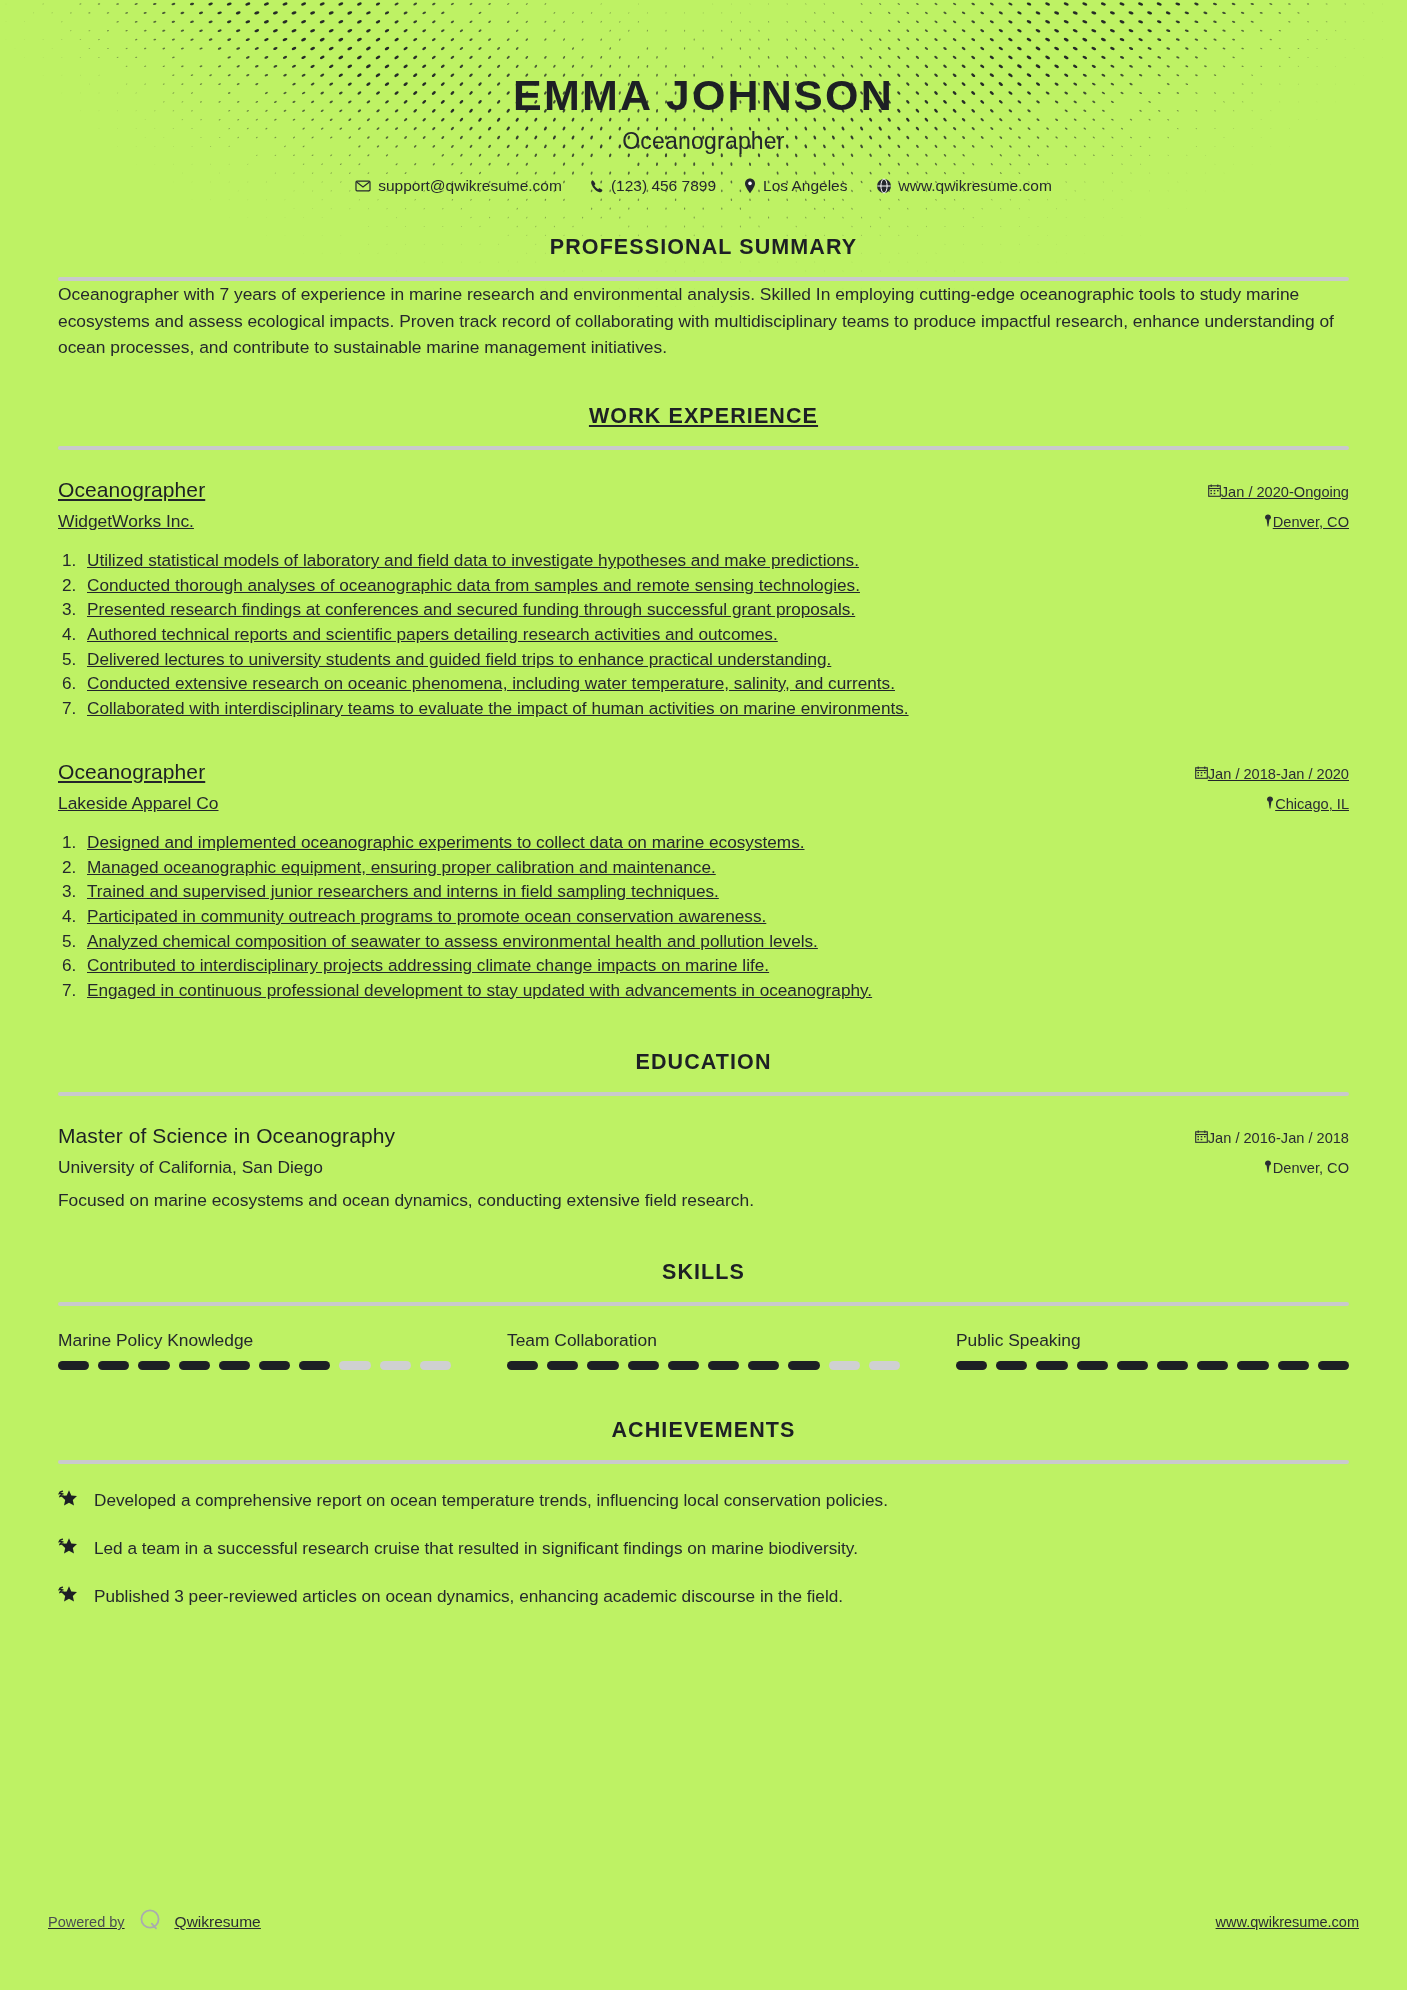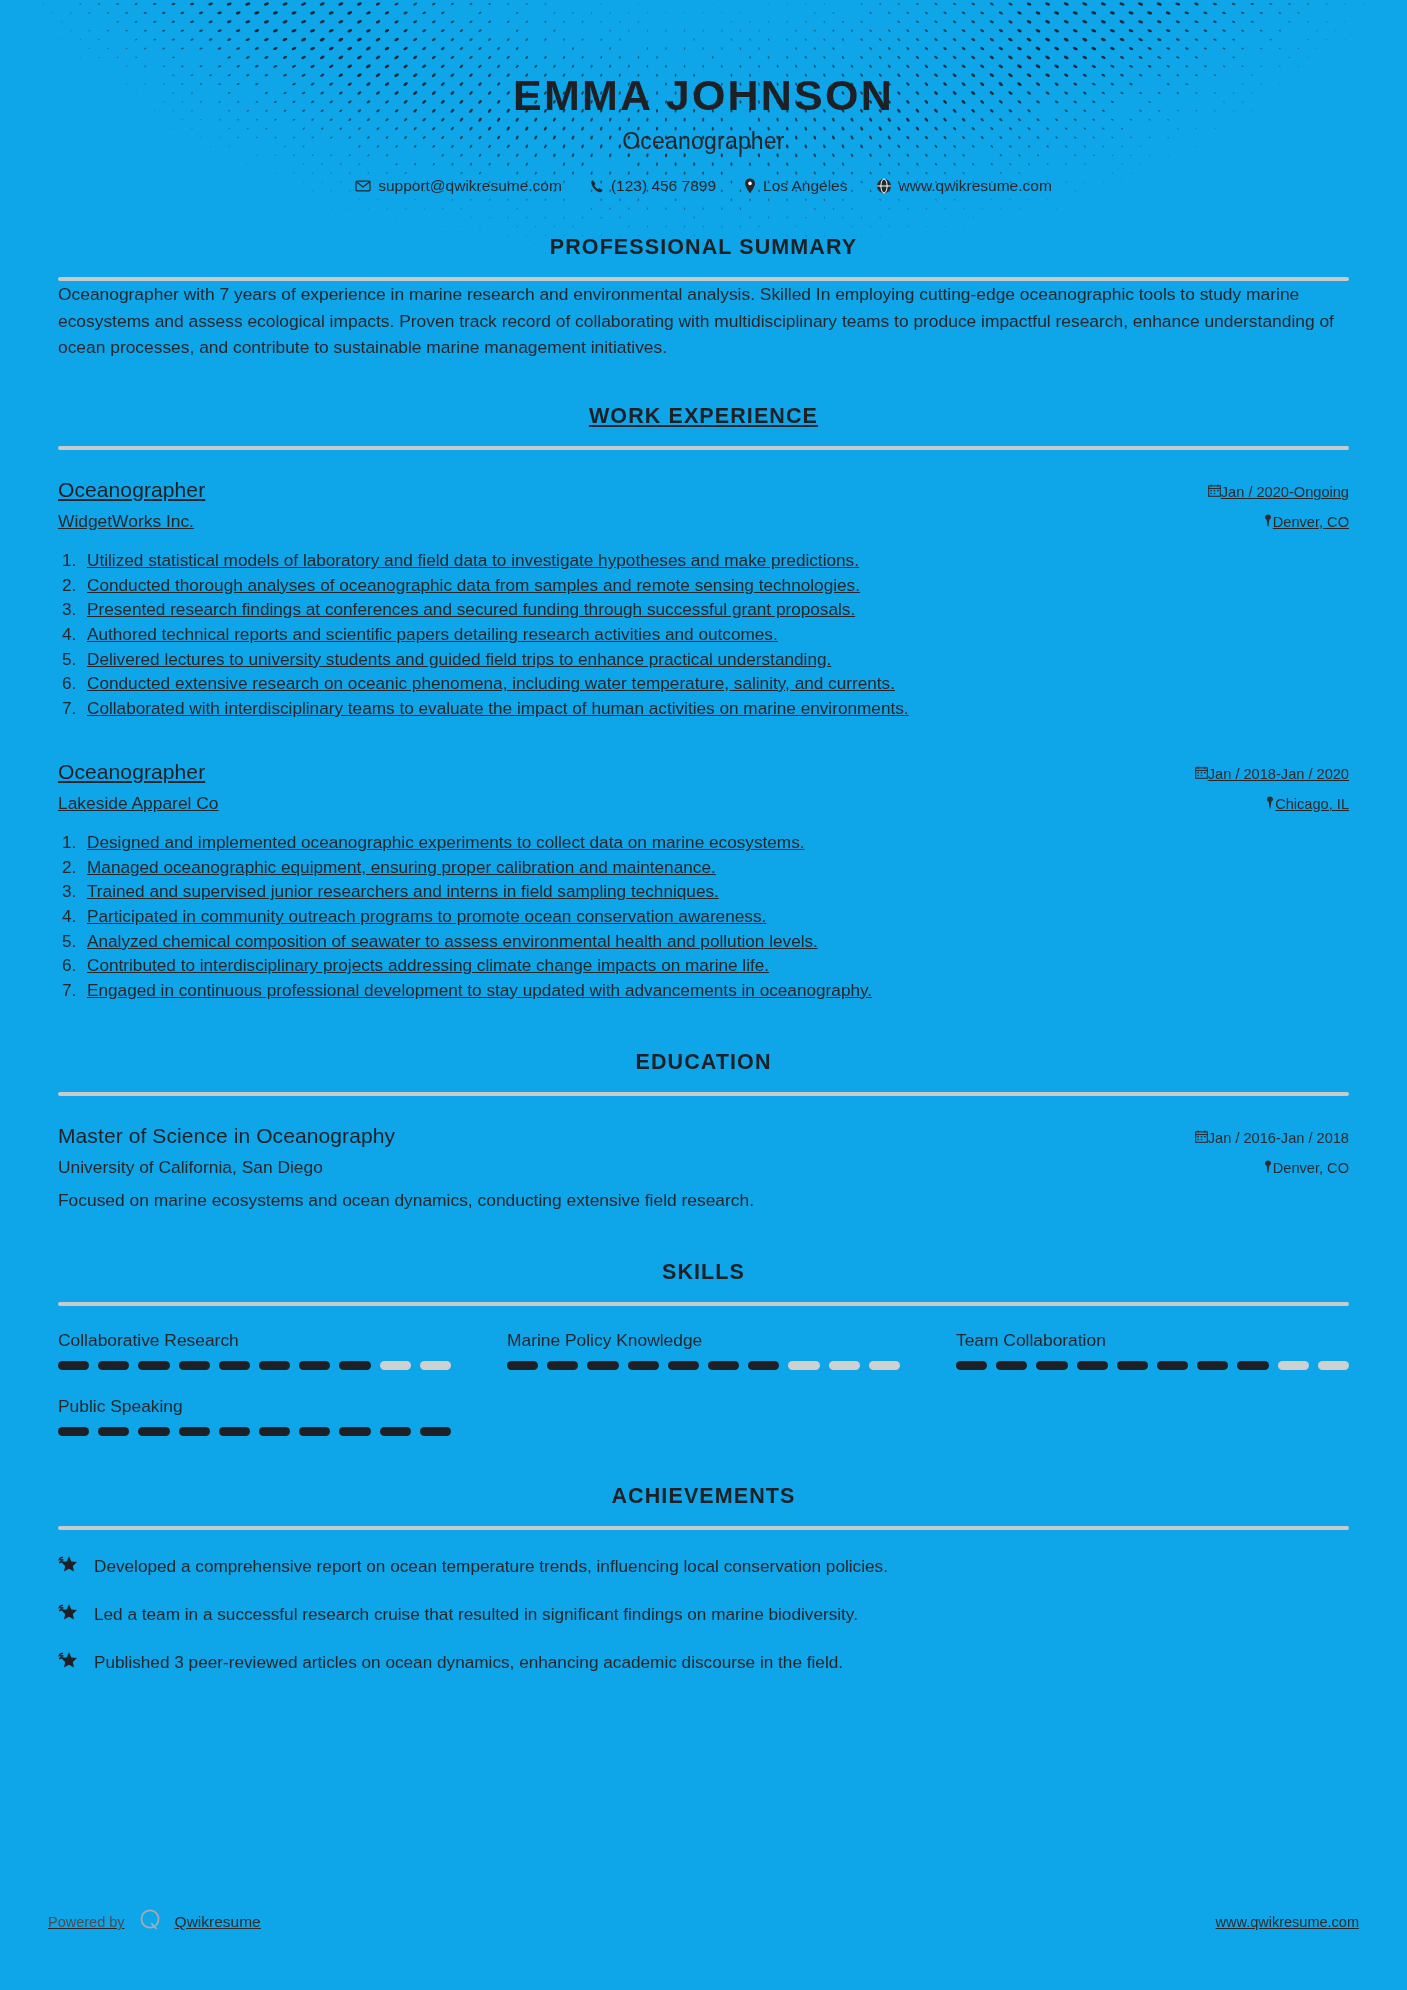--- a/index.html
+++ b/index.html
@@ -6,21 +6,21 @@
   html, body {
     width: 1407px;
     background: #ffffff;
     font-family: "Liberation Sans", sans-serif;
     color: #23262b;
   }
   .page {
     position: relative;
     width: 1407px;
     height: 1990px;
-    background: #0ea5e9;
+    background: #bef264;
     overflow: hidden;
   }
 
   
   .dot-field {
     position: absolute;
     top: 0; left: 0;
     width: 1407px;
     height: 400px;
     pointer-events: none;
@@ -2034,35 +2034,20 @@
       </div>
     </div>
   </div>
 
   <div class="section" style="margin-top:46px;">
     <div class="section-title">SKILLS</div>
     <div class="rule"></div>
     <div class="body-pad">
       <div class="skills-grid">
 
-        <div class="skill">
-          <div class="skill-name">Collaborative Research</div>
-          <div class="skill-bar">
-              <span class="seg"></span>
-              <span class="seg"></span>
-              <span class="seg"></span>
-              <span class="seg"></span>
-              <span class="seg"></span>
-              <span class="seg"></span>
-              <span class="seg"></span>
-              <span class="seg"></span>
-              <span class="seg off"></span>
-              <span class="seg off"></span>
-            </div>
-        </div>
 
         <div class="skill">
           <div class="skill-name">Marine Policy Knowledge</div>
           <div class="skill-bar">
               <span class="seg"></span>
               <span class="seg"></span>
               <span class="seg"></span>
               <span class="seg"></span>
               <span class="seg"></span>
               <span class="seg"></span>

